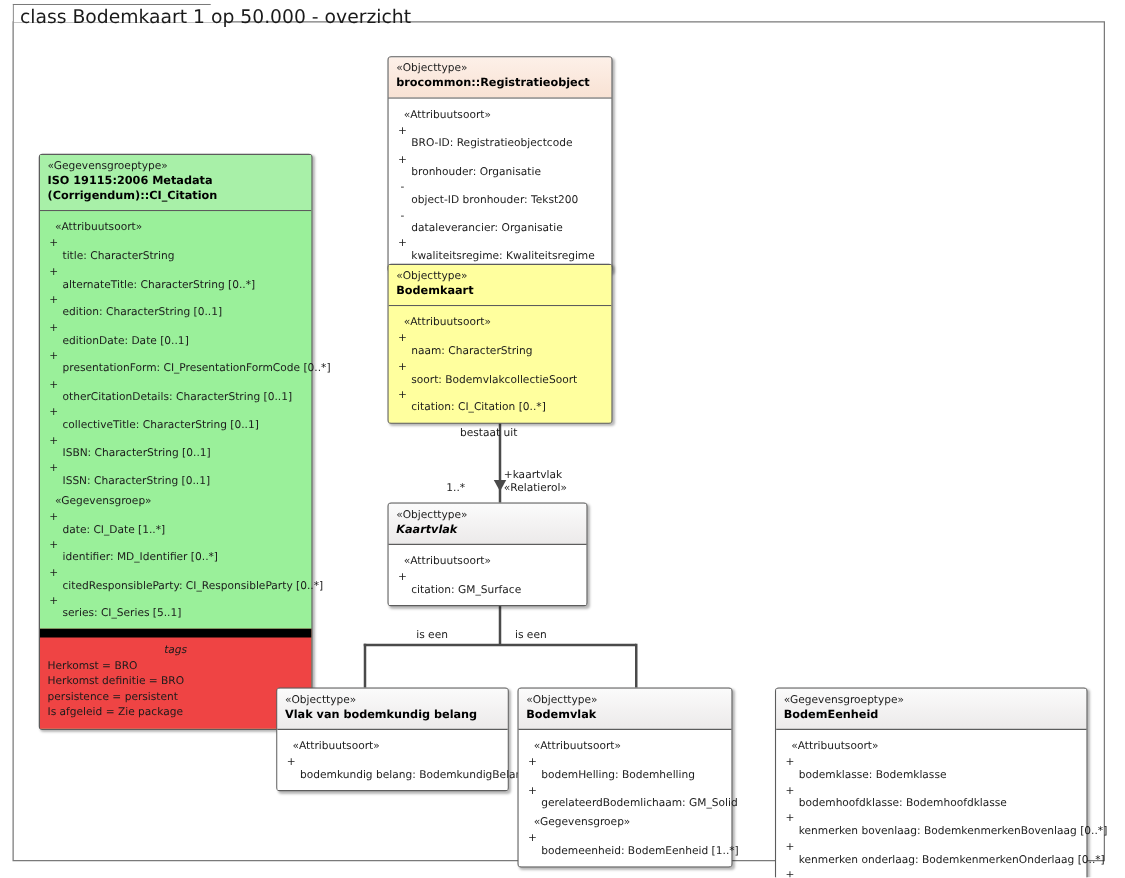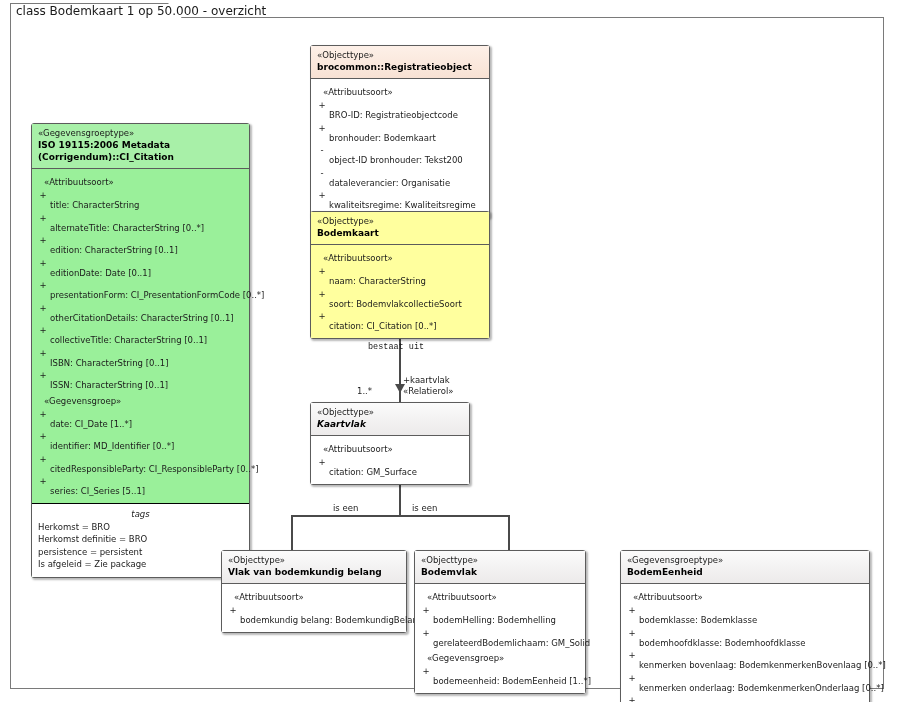--- a/index.html
+++ b/index.html
@@ -4,21 +4,21 @@
 <style>
   html,body{margin:0;padding:0;background:#ffffff;}
   body{font-family:"DejaVu Sans","Liberation Sans",sans-serif;}
   #canvas{position:relative;width:900px;height:702px;overflow:hidden;background:#ffffff;}
 
   
   .frame{position:absolute;left:10px;top:17px;width:874px;height:672px;border:1px solid #7a7a7a;box-sizing:border-box;background:#ffffff;}
   .frame-tab{position:absolute;left:10px;top:3px;height:15px;width:172px;box-sizing:border-box;
        border:1px solid #7a7a7a;border-bottom:none;background:#ffffff;
        clip-path:polygon(0 0, 158px 0, 172px 15px, 0 15px);}
-  .frame-tab-label{position:absolute;left:16px;top:4px;font-size:12px;color:#1a1a1a;white-space:nowrap;}
+  .frame-tab-label{position:absolute;left:16px;top:4px;font-size:15px;color:#1a1a1a;white-space:nowrap;}
 
   
   .cls{position:absolute;box-sizing:border-box;border:1px solid #5c5c5c;border-radius:3px;
        box-shadow:1.5px 1.5px 2px rgba(0,0,0,.28);background:#ffffff;}
   .cls .hdr{box-sizing:border-box;padding:3px 6px 5px 6px;border-bottom:1px solid #5c5c5c;}
   .cls .stereo{font-size:8.5px;color:#1b1b1b;line-height:12px;}
   .cls .nm{font-size:9px;font-weight:bold;color:#000;line-height:12px;}
   .cls .nm.abstract{font-style:italic;}
   .cls .body{box-sizing:border-box;padding:6px 4px 5px 4px;}
   .sect{font-size:8.5px;color:#1b1b1b;margin:1px 0 1px 8px;line-height:12px;}
@@ -28,21 +28,21 @@
 
   
   .peach .hdr{background:linear-gradient(#fdf0e8,#f8e2d4);}
   .peach .body{background:#ffffff;}
   .yellow{background:#ffff9e;}
   .yellow .hdr{background:#ffff9e;}
   .yellow .body{background:#ffff9e;}
   .green{background:#9af09a;}
   .green .hdr{background:#a8f0a8;}
   .green .body{background:#9af09a;}
-  .green .tagsec{background:#ffffff;border-top:1px solid #000000;padding:4px 6px 6px 6px;}
+  .green .tagsec{background:#ef4444;border-top:7px solid #000000;padding:4px 6px 6px 6px;}
   .tagtitle{font-size:8.5px;font-style:italic;text-align:center;color:#1b1b1b;line-height:12px;margin-bottom:1px;}
   .tagline{font-size:8.5px;color:#1b1b1b;line-height:12.5px;white-space:nowrap;}
   .grey .hdr{background:linear-gradient(#fbfbfb,#eceaea);}
   .grey .body{background:#ffffff;}
 
   
   .line{position:absolute;background:#4a4a4a;}
   .vline{width:1px;}
   .hline{height:1px;}
   .tri-o{position:absolute;width:0;height:0;border-left:8px solid transparent;border-right:8px solid transparent;border-bottom:12px solid #4a4a4a;}
@@ -60,21 +60,21 @@
   <div class="frame-tab"></div>
   <div class="frame-tab-label">class Bodemkaart 1 op 50.000 - overzicht</div>
 
   <div class="line vline" style="left:399px;top:176px;width:1.5px;height:34px;"></div>
   <div class="tri-o" style="left:392px;top:164px;"></div>
   <div class="tri-i" style="left:393.5px;top:166px;"></div>
 
   <div class="line vline" style="left:399px;top:302px;width:1.5px;height:100px;"></div>
   <div class="diamond" style="left:396px;top:299px;"></div>
   <div class="arrowhead" style="left:394.5px;top:384px;"></div>
-  <div class="lbl" style="left:368px;top:342px;font-family:Liberation Mono, monospace;">bestaat uit</div>
+  <div class="lbl" style="left:368px;top:342px;">bestaat uit</div>
   <div class="lbl" style="left:357px;top:386px;">1..*</div>
   <div class="lbl" style="left:403px;top:375px;">+kaartvlak</div>
   <div class="lbl" style="left:403px;top:386px;">«Relatierol»</div>
 
   <div class="tri-o" style="left:392px;top:466px;"></div>
   <div class="tri-i" style="left:393.5px;top:468px;"></div>
   <div class="line vline" style="left:399px;top:478px;width:1.5px;height:38px;"></div>
   <div class="line hline" style="left:291px;top:515px;width:218px;height:1.5px;"></div>
   <div class="line vline" style="left:291px;top:515px;width:1.5px;height:35px;"></div>
   <div class="line vline" style="left:508px;top:515px;width:1.5px;height:35px;"></div>
@@ -87,21 +87,21 @@
       <div class="nm">brocommon::Registratieobject</div>
     </div>
     <div class="body">
       <div class="sect">«Attribuutsoort»</div>
       <div class="attr">
           <span class="vis">+</span>
           <span class="txt">BRO-ID: Registratieobjectcode</span>
         </div>
       <div class="attr">
           <span class="vis">+</span>
-          <span class="txt">bronhouder: Bodemkaart</span>
+          <span class="txt">bronhouder: Organisatie</span>
         </div>
       <div class="attr">
           <span class="vis">-</span>
           <span class="txt">object-ID bronhouder: Tekst200</span>
         </div>
       <div class="attr">
           <span class="vis">-</span>
           <span class="txt">dataleverancier: Organisatie</span>
         </div>
       <div class="attr">

